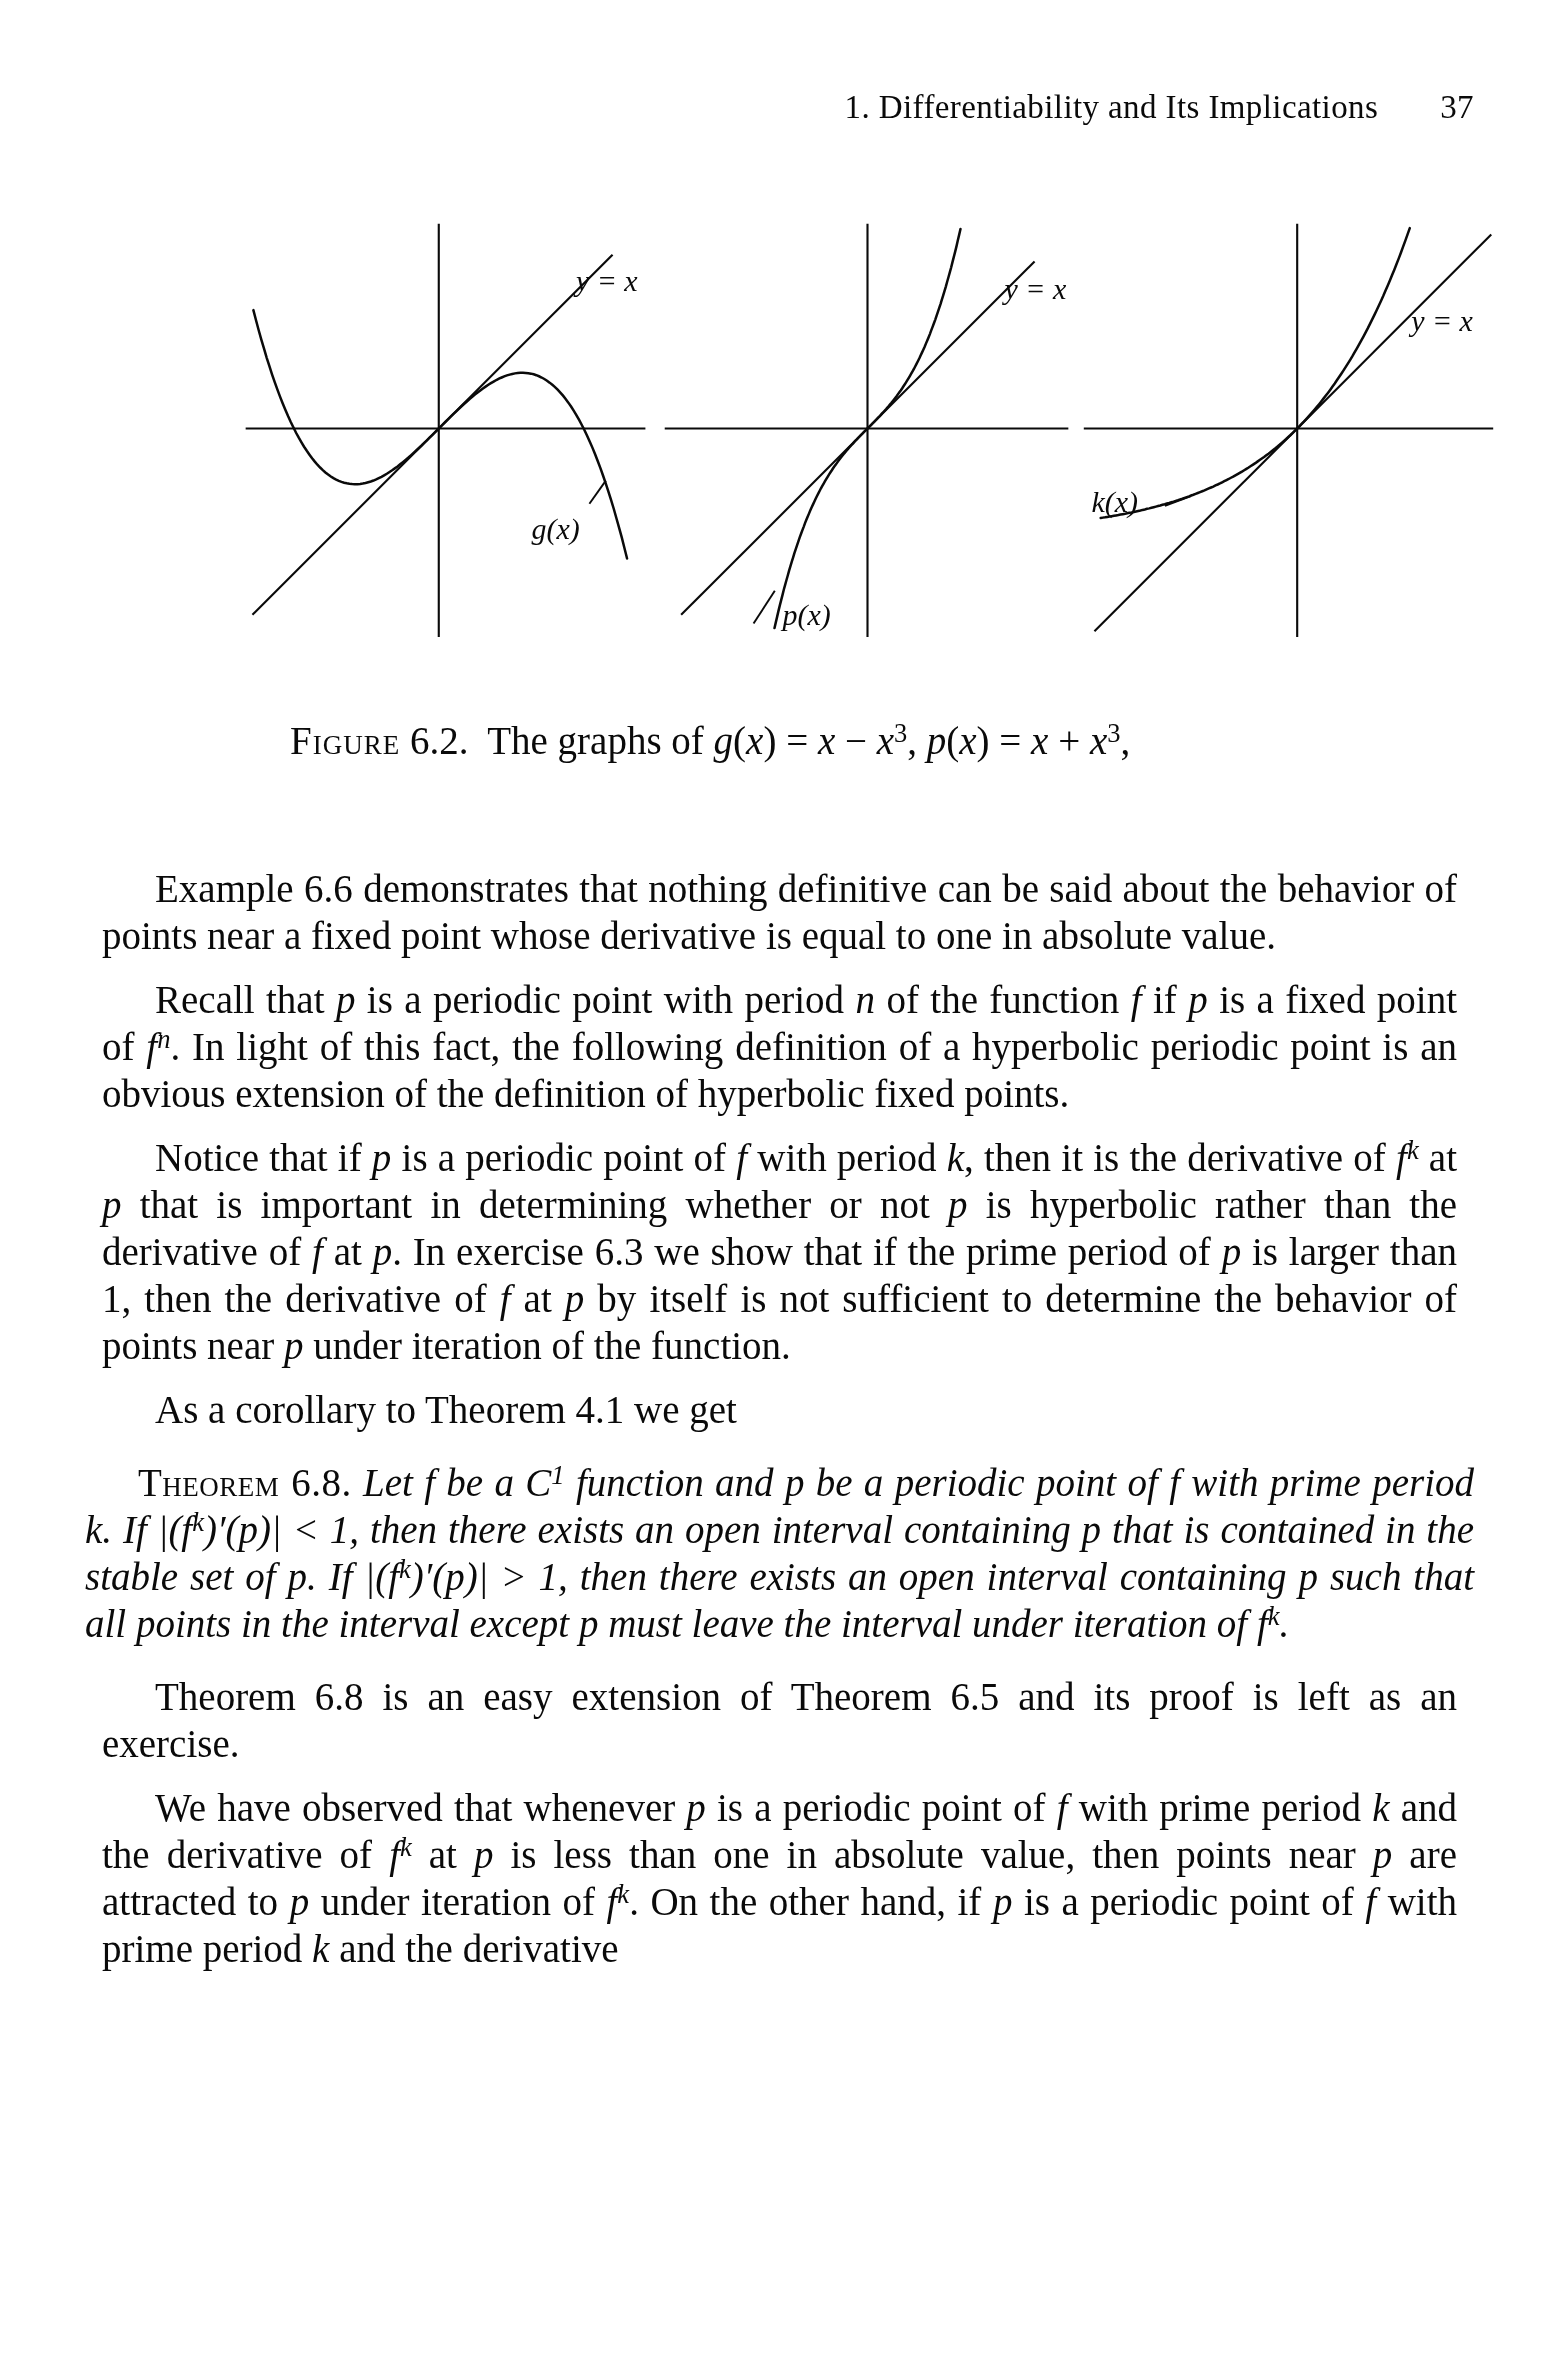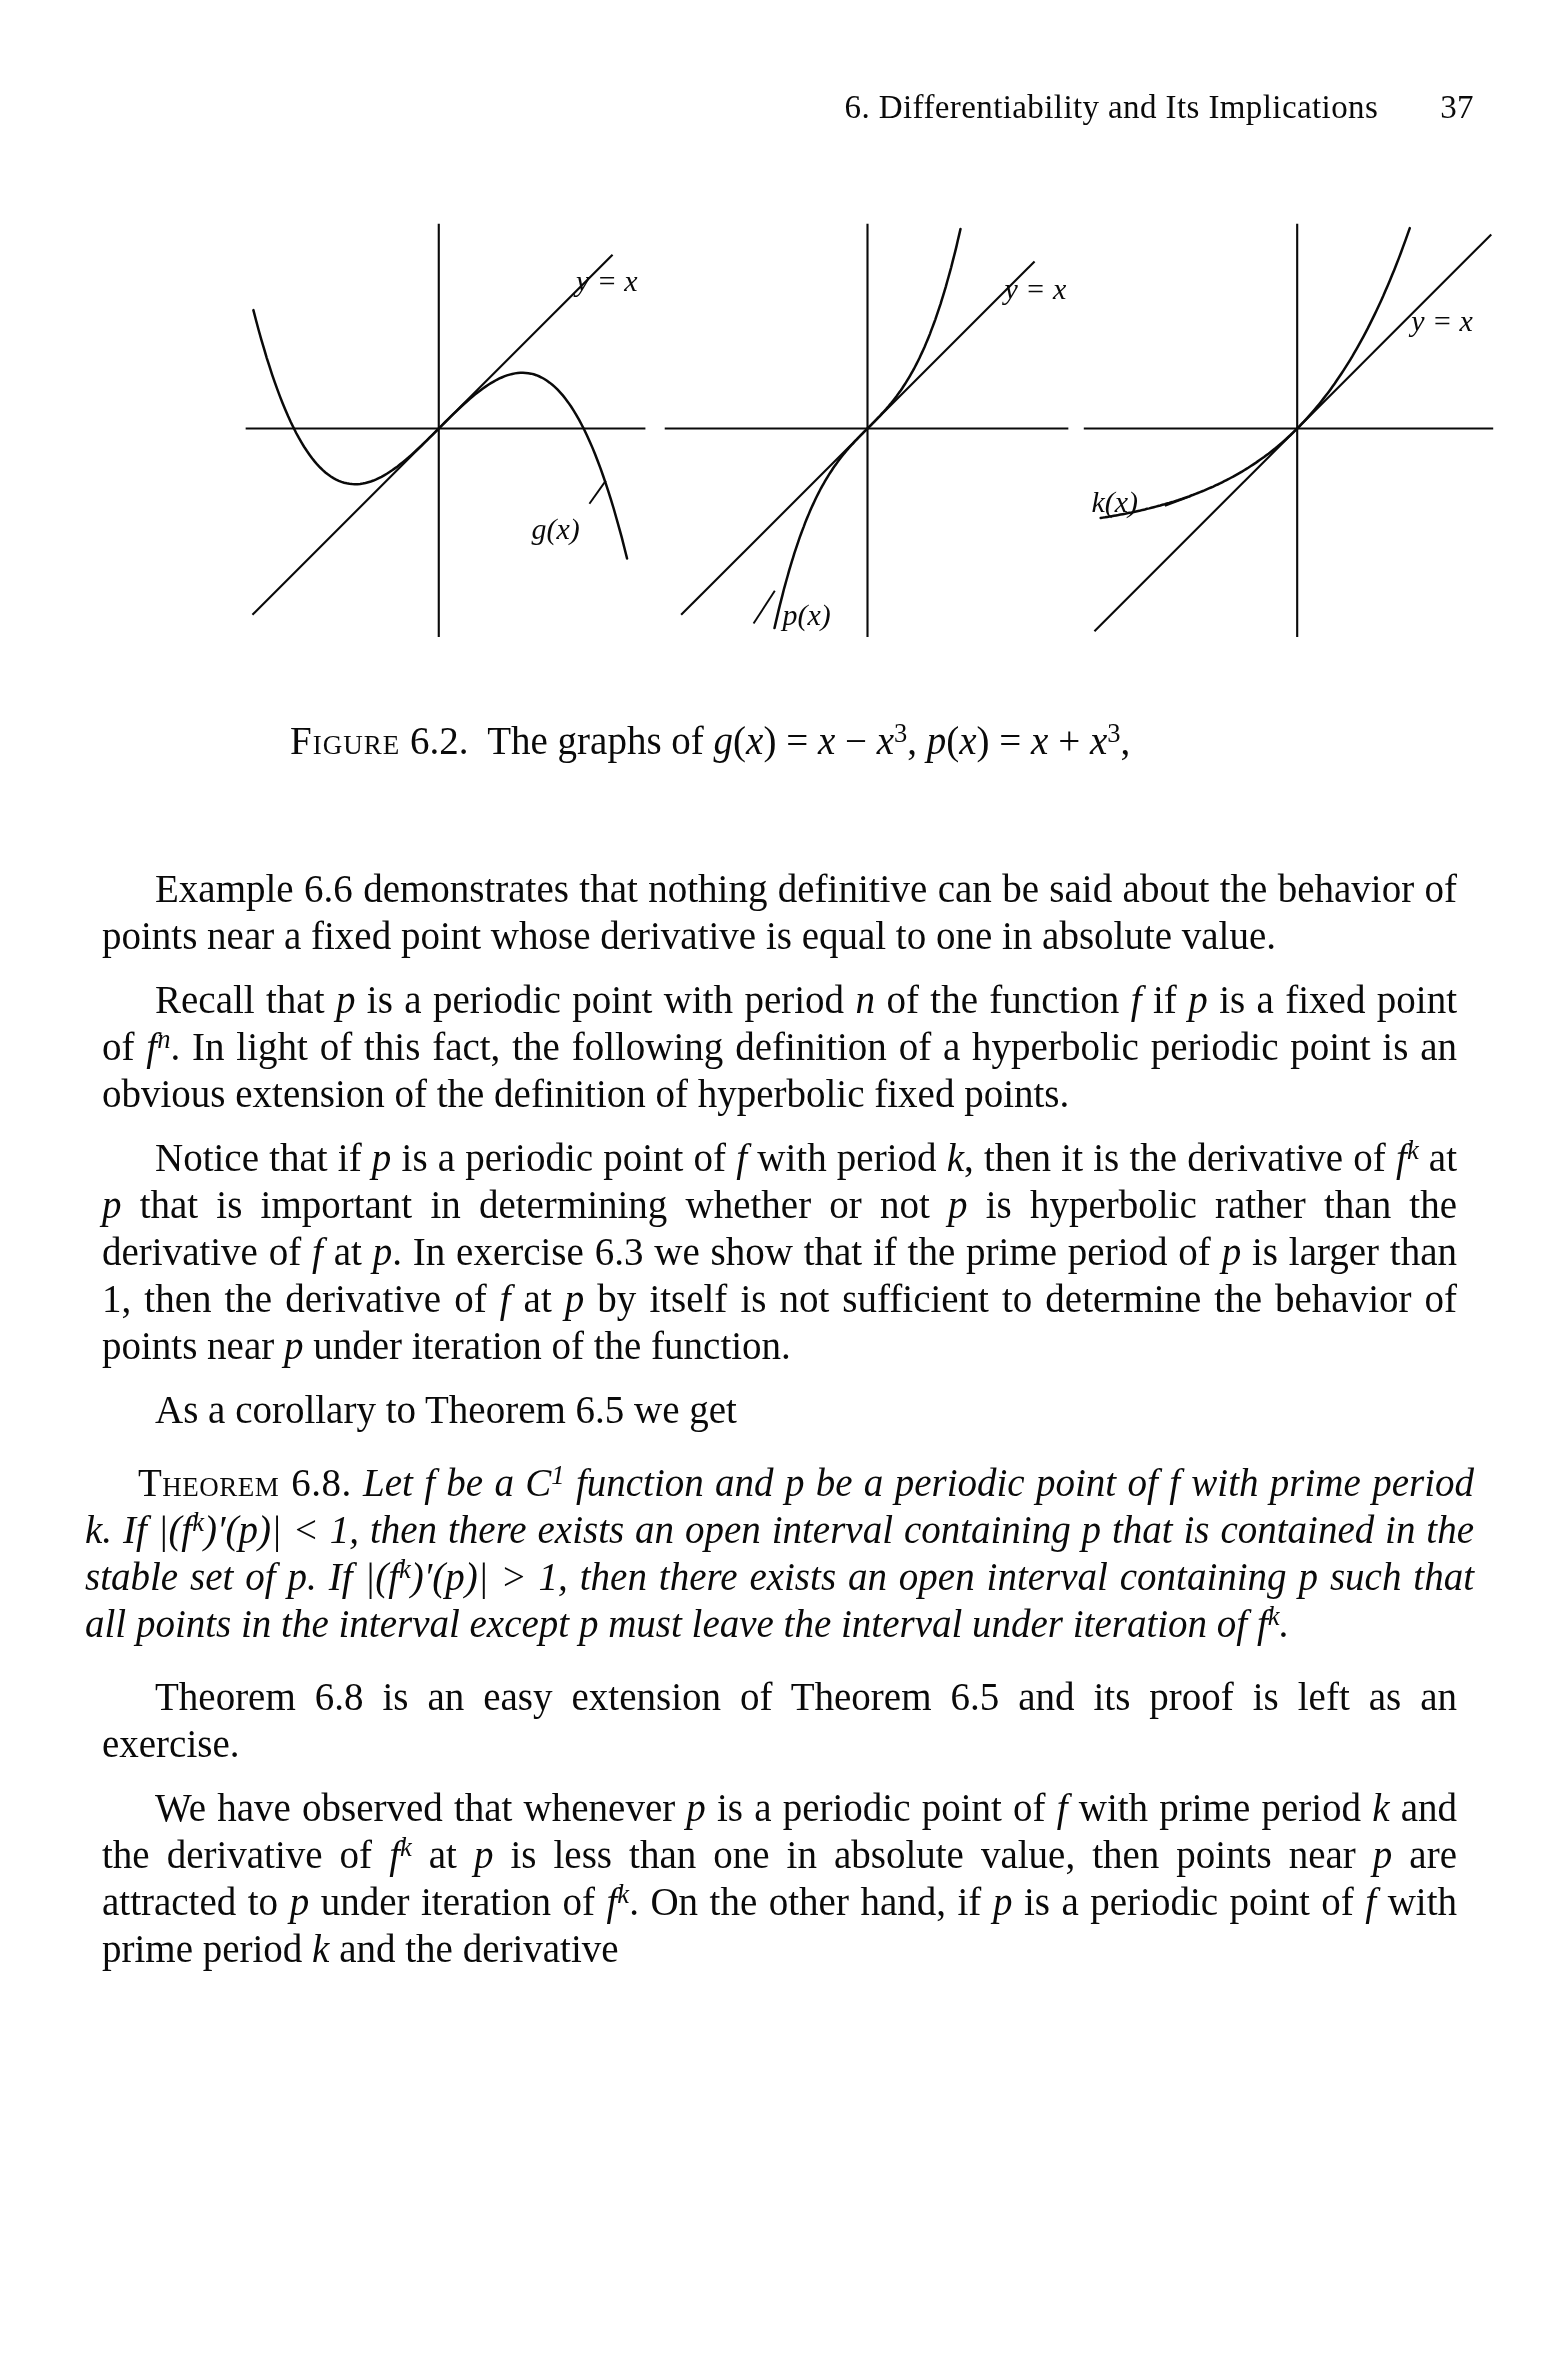--- a/index.html
+++ b/index.html
@@ -56,21 +56,21 @@
   .body-text p.thm { margin: 26px 0; font-style: italic; }
   .thm-head { font-style: normal; font-variant: small-caps; letter-spacing: 0.5px; }
   sup { font-size: 68%; line-height: 0; vertical-align: 0.45em; }
 </style>
 </head>
 <body>
 
 <div class="page">
 
   <header class="running-head">
-    <span class="rh-title">6. Differentiability and Its Implications</span>
+    <span class="rh-title">1. Differentiability and Its Implications</span>
     <span class="rh-num">37</span>
   </header>
 
   <div class="figure-row">
 
     <svg class="panel" viewBox="0 0 436 436">
       <line x1="210" y1="6" x2="210" y2="434" class="axis"></line>
       <line x1="10" y1="218" x2="424" y2="218" class="axis"></line>
       <line x1="17" y1="411" x2="390" y2="38" class="axis"></line>
       <polyline id="curve-g" class="curve" points="18.0,95.4 20.8,106.1 23.5,116.3 26.3,126.2 29.1,135.6 31.8,144.8 34.6,153.5 37.3,161.9 40.1,170.0 42.9,177.7 45.6,185.0 48.4,192.1 51.2,198.8 53.9,205.1 56.7,211.2 59.5,216.9 62.2,222.4 65.0,227.5 67.8,232.3 70.5,236.9 73.3,241.1 76.1,245.1 78.8,248.8 81.6,252.3 84.3,255.5 87.1,258.4 89.9,261.1 92.6,263.5 95.4,265.7 98.2,267.7 100.9,269.4 103.7,270.9 106.5,272.2 109.2,273.3 112.0,274.2 114.8,274.8 117.5,275.3 120.3,275.6 123.0,275.7 125.8,275.7 128.6,275.4 131.3,275.0 134.1,274.5 136.9,273.7 139.6,272.9 142.4,271.9 145.2,270.7 147.9,269.4 150.7,268.0 153.4,266.5 156.2,264.9 159.0,263.1 161.7,261.3 164.5,259.3 167.3,257.3 170.0,255.1 172.8,252.9 175.6,250.6 178.3,248.3 181.1,245.8 183.9,243.3 186.6,240.8 189.4,238.2 192.2,235.6 194.9,232.9 197.7,230.2 200.4,227.5 203.2,224.8 206.0,222.0 208.7,219.3 211.5,216.5 214.3,213.7 217.0,211.0 219.8,208.2 222.6,205.5 225.3,202.8 228.1,200.2 230.8,197.6 233.6,195.0 236.4,192.4 239.1,190.0 241.9,187.5 244.7,185.2 247.4,182.9 250.2,180.7 253.0,178.6 255.7,176.5 258.5,174.6 261.3,172.7 264.0,171.0 266.8,169.4 269.6,167.8 272.3,166.4 275.1,165.2 277.8,164.0 280.6,163.0 283.4,162.2 286.1,161.5 288.9,160.9 291.7,160.5 294.4,160.3 297.2,160.3 300.0,160.4 302.7,160.7 305.5,161.2 308.3,161.9 311.0,162.8 313.8,163.9 316.5,165.2 319.3,166.7 322.1,168.5 324.8,170.5 327.6,172.7 330.4,175.1 333.1,177.8 335.9,180.8 338.7,184.0 341.4,187.5 344.2,191.2 347.0,195.2 349.7,199.5 352.5,204.1 355.2,208.9 358.0,214.1 360.8,219.6 363.5,225.3 366.3,231.4 369.1,237.8 371.8,244.5 374.6,251.6 377.4,259.0 380.1,266.7 382.9,274.8 385.6,283.2 388.4,292.0 391.2,301.1 393.9,310.7 396.7,320.6 399.5,330.8 402.2,341.5 405.0,352.6"></polyline>
@@ -102,20 +102,20 @@
   </div>
 
   <div class="caption">
     <div><span class="sc">Figure</span> 6.2.&nbsp; The graphs of <i>g</i>(<i>x</i>) = <i>x</i> − <i>x</i><sup>3</sup>, <i>p</i>(<i>x</i>) = <i>x</i> + <i>x</i><sup>3</sup>,</div>
   </div>
 
   <main class="body-text">
     <p>Example 6.6 demonstrates that nothing definitive can be said about the behavior of points near a fixed point whose derivative is equal to one in absolute value.</p>
     <p>Recall that <i>p</i> is a periodic point with period <i>n</i> of the function <i>f</i> if <i>p</i> is a fixed point of <i>f</i><sup><i>n</i></sup>. In light of this fact, the following definition of a hyperbolic periodic point is an obvious extension of the definition of hyperbolic fixed points.</p>
     <p>Notice that if <i>p</i> is a periodic point of <i>f</i> with period <i>k</i>, then it is the derivative of <i>f</i><sup><i>k</i></sup> at <i>p</i> that is important in determining whether or not <i>p</i> is hyperbolic rather than the derivative of <i>f</i> at <i>p</i>. In exercise 6.3 we show that if the prime period of <i>p</i> is larger than 1, then the derivative of <i>f</i> at <i>p</i> by itself is not sufficient to determine the behavior of points near <i>p</i> under iteration of the function.</p>
-    <p>As a corollary to Theorem 6.5 we get</p>
+    <p>As a corollary to Theorem 4.1 we get</p>
     <p class="thm"><span class="thm-head">Theorem 6.8.</span> Let f be a C<sup>1</sup> function and p be a periodic point of f with prime period k. If |(f<sup>k</sup>)′(p)| &lt; 1, then there exists an open interval containing p that is contained in the stable set of p. If |(f<sup>k</sup>)′(p)| &gt; 1, then there exists an open interval containing p such that all points in the interval except p must leave the interval under iteration of f<sup>k</sup>.</p>
     <p>Theorem 6.8 is an easy extension of Theorem 6.5 and its proof is left as an exercise.</p>
     <p>We have observed that whenever <i>p</i> is a periodic point of <i>f</i> with prime period <i>k</i> and the derivative of <i>f</i><sup><i>k</i></sup> at <i>p</i> is less than one in absolute value, then points near <i>p</i> are attracted to <i>p</i> under iteration of <i>f</i><sup><i>k</i></sup>. On the other hand, if <i>p</i> is a periodic point of <i>f</i> with prime period <i>k</i> and the derivative</p>
   </main>
 
 </div>
 
 
 </body></html>

